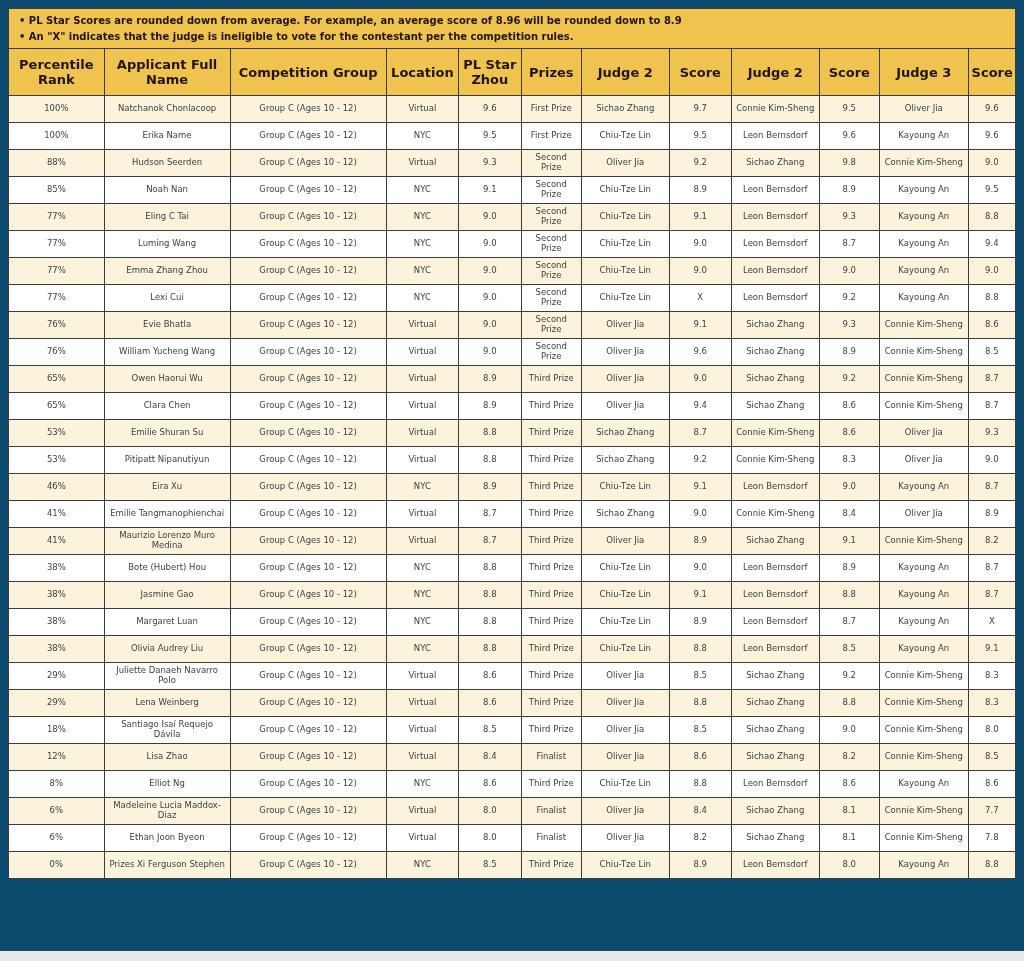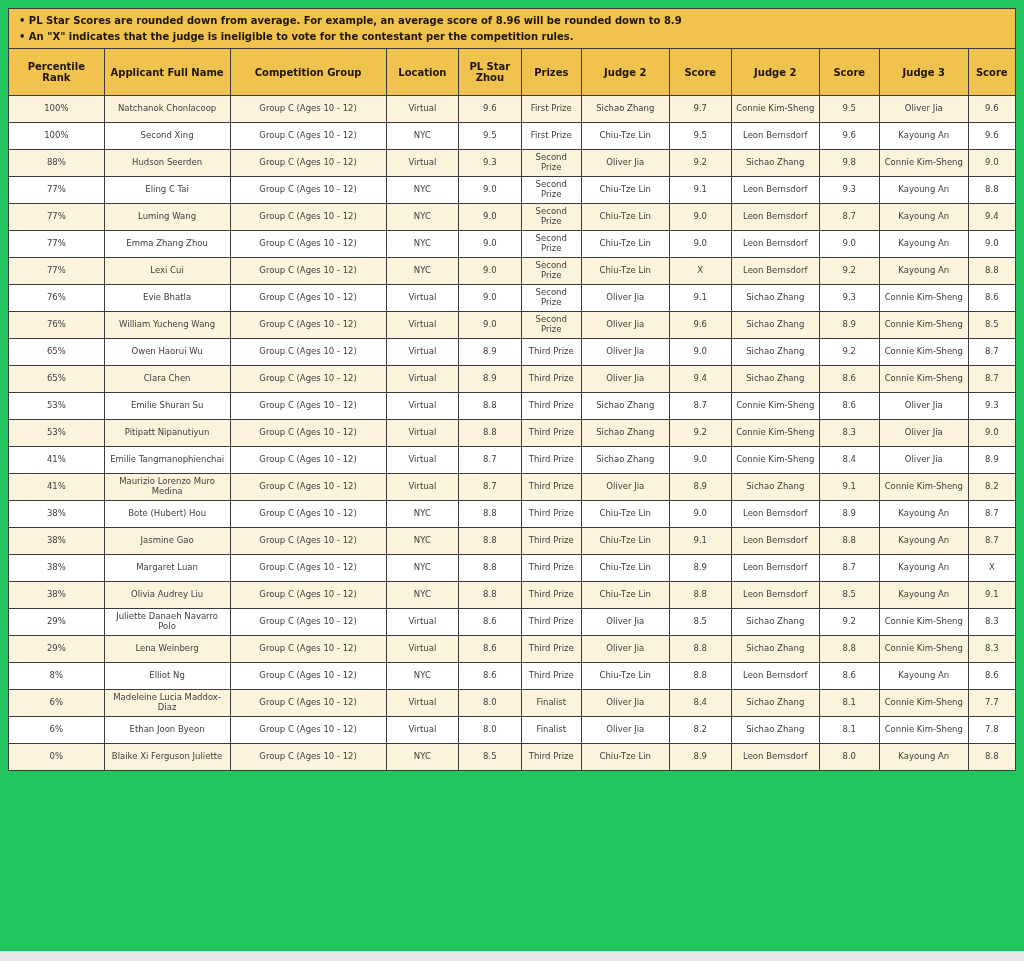--- a/index.html
+++ b/index.html
@@ -5,21 +5,21 @@
   * { box-sizing: border-box; }
   html, body {
     margin: 0;
     padding: 0;
     background: #ffffff;
     font-family: "DejaVu Sans", "Liberation Sans", sans-serif;
   }
   .page {
     width: 1024px;
     height: 961px;
-    background: #22c55e;
+    background: #0c4a6e;
     padding: 8px 24px 0 8px;
     position: relative;
   }
   table.results {
     width: 1008px;
     border-collapse: collapse;
     table-layout: fixed;
   }
   table.results th,
   table.results td {
@@ -37,21 +37,21 @@
   .note-line {
     font-size: 10px;
     font-weight: bold;
     color: #1f1500;
     line-height: 1.55;
     text-align: left;
   }
   tr.header-row th {
     background: #F0C24E;
     color: #1f1500;
-    font-size: 10px;
+    font-size: 13px;
     font-weight: bold;
     height: 47px;
     padding: 2px 3px;
     text-align: center;
   }
   tbody td {
     height: 27px;
     font-size: 8.5px;
     color: #404040;
     padding: 1px 3px;
@@ -121,21 +121,21 @@
           <td>First Prize</td>
           <td>Sichao Zhang</td>
           <td>9.7</td>
           <td>Connie Kim-Sheng</td>
           <td>9.5</td>
           <td>Oliver Jia</td>
           <td>9.6</td>
         </tr>
         <tr>
           <td>100%</td>
-          <td>Second Xing</td>
+          <td>Erika Name</td>
           <td>Group C (Ages 10 - 12)</td>
           <td>NYC</td>
           <td>9.5</td>
           <td>First Prize</td>
           <td>Chiu-Tze Lin</td>
           <td>9.5</td>
           <td>Leon Bernsdorf</td>
           <td>9.6</td>
           <td>Kayoung An</td>
           <td>9.6</td>
@@ -148,20 +148,34 @@
           <td>9.3</td>
           <td>Second Prize</td>
           <td>Oliver Jia</td>
           <td>9.2</td>
           <td>Sichao Zhang</td>
           <td>9.8</td>
           <td>Connie Kim-Sheng</td>
           <td>9.0</td>
         </tr>
         <tr>
+          <td>85%</td>
+          <td>Noah Nan</td>
+          <td>Group C (Ages 10 - 12)</td>
+          <td>NYC</td>
+          <td>9.1</td>
+          <td>Second Prize</td>
+          <td>Chiu-Tze Lin</td>
+          <td>8.9</td>
+          <td>Leon Bernsdorf</td>
+          <td>8.9</td>
+          <td>Kayoung An</td>
+          <td>9.5</td>
+        </tr>
+        <tr>
           <td>77%</td>
           <td>Eling C Tai</td>
           <td>Group C (Ages 10 - 12)</td>
           <td>NYC</td>
           <td>9.0</td>
           <td>Second Prize</td>
           <td>Chiu-Tze Lin</td>
           <td>9.1</td>
           <td>Leon Bernsdorf</td>
           <td>9.3</td>
@@ -288,20 +302,34 @@
           <td>8.8</td>
           <td>Third Prize</td>
           <td>Sichao Zhang</td>
           <td>9.2</td>
           <td>Connie Kim-Sheng</td>
           <td>8.3</td>
           <td>Oliver Jia</td>
           <td>9.0</td>
         </tr>
         <tr>
+          <td>46%</td>
+          <td>Eira Xu</td>
+          <td>Group C (Ages 10 - 12)</td>
+          <td>NYC</td>
+          <td>8.9</td>
+          <td>Third Prize</td>
+          <td>Chiu-Tze Lin</td>
+          <td>9.1</td>
+          <td>Leon Bernsdorf</td>
+          <td>9.0</td>
+          <td>Kayoung An</td>
+          <td>8.7</td>
+        </tr>
+        <tr>
           <td>41%</td>
           <td>Emilie Tangmanophienchai</td>
           <td>Group C (Ages 10 - 12)</td>
           <td>Virtual</td>
           <td>8.7</td>
           <td>Third Prize</td>
           <td>Sichao Zhang</td>
           <td>9.0</td>
           <td>Connie Kim-Sheng</td>
           <td>8.4</td>
@@ -400,20 +428,48 @@
           <td>8.6</td>
           <td>Third Prize</td>
           <td>Oliver Jia</td>
           <td>8.8</td>
           <td>Sichao Zhang</td>
           <td>8.8</td>
           <td>Connie Kim-Sheng</td>
           <td>8.3</td>
         </tr>
         <tr>
+          <td>18%</td>
+          <td>Santiago Isaí Requejo Dávila</td>
+          <td>Group C (Ages 10 - 12)</td>
+          <td>Virtual</td>
+          <td>8.5</td>
+          <td>Third Prize</td>
+          <td>Oliver Jia</td>
+          <td>8.5</td>
+          <td>Sichao Zhang</td>
+          <td>9.0</td>
+          <td>Connie Kim-Sheng</td>
+          <td>8.0</td>
+        </tr>
+        <tr>
+          <td>12%</td>
+          <td>Lisa Zhao</td>
+          <td>Group C (Ages 10 - 12)</td>
+          <td>Virtual</td>
+          <td>8.4</td>
+          <td>Finalist</td>
+          <td>Oliver Jia</td>
+          <td>8.6</td>
+          <td>Sichao Zhang</td>
+          <td>8.2</td>
+          <td>Connie Kim-Sheng</td>
+          <td>8.5</td>
+        </tr>
+        <tr>
           <td>8%</td>
           <td>Elliot Ng</td>
           <td>Group C (Ages 10 - 12)</td>
           <td>NYC</td>
           <td>8.6</td>
           <td>Third Prize</td>
           <td>Chiu-Tze Lin</td>
           <td>8.8</td>
           <td>Leon Bernsdorf</td>
           <td>8.6</td>
@@ -443,21 +499,21 @@
           <td>Finalist</td>
           <td>Oliver Jia</td>
           <td>8.2</td>
           <td>Sichao Zhang</td>
           <td>8.1</td>
           <td>Connie Kim-Sheng</td>
           <td>7.8</td>
         </tr>
         <tr>
           <td>0%</td>
-          <td>Blaike Xi Ferguson Juliette</td>
+          <td>Prizes Xi Ferguson Stephen</td>
           <td>Group C (Ages 10 - 12)</td>
           <td>NYC</td>
           <td>8.5</td>
           <td>Third Prize</td>
           <td>Chiu-Tze Lin</td>
           <td>8.9</td>
           <td>Leon Bernsdorf</td>
           <td>8.0</td>
           <td>Kayoung An</td>
           <td>8.8</td>

